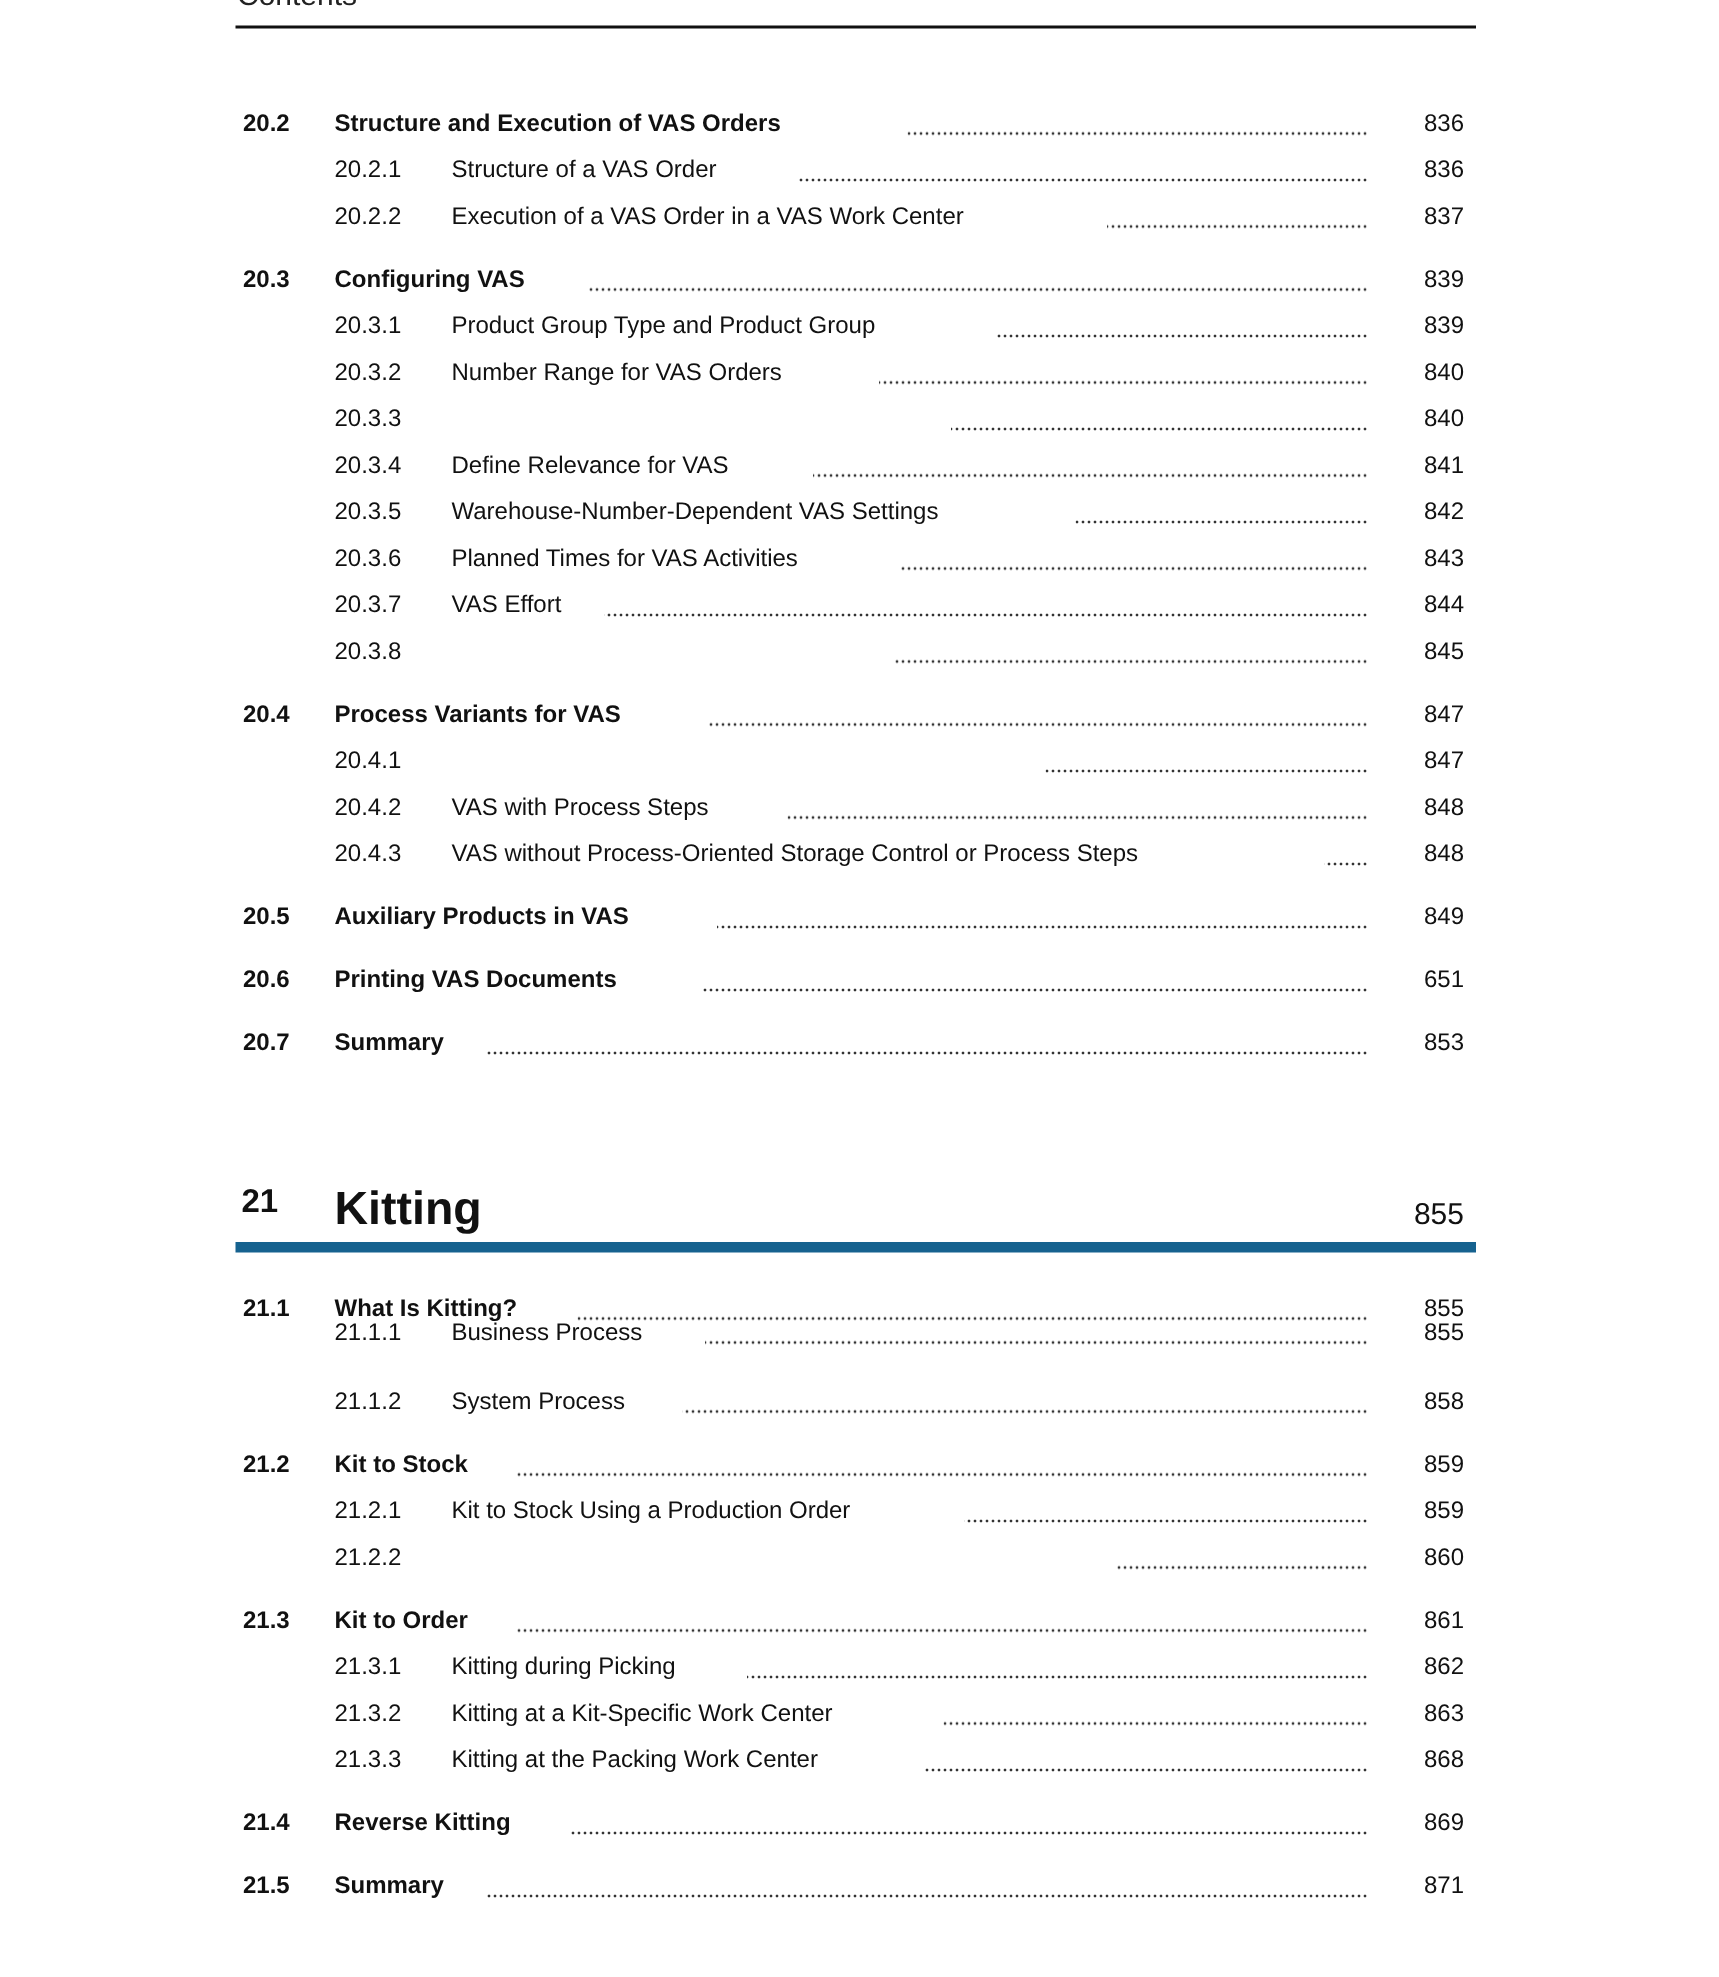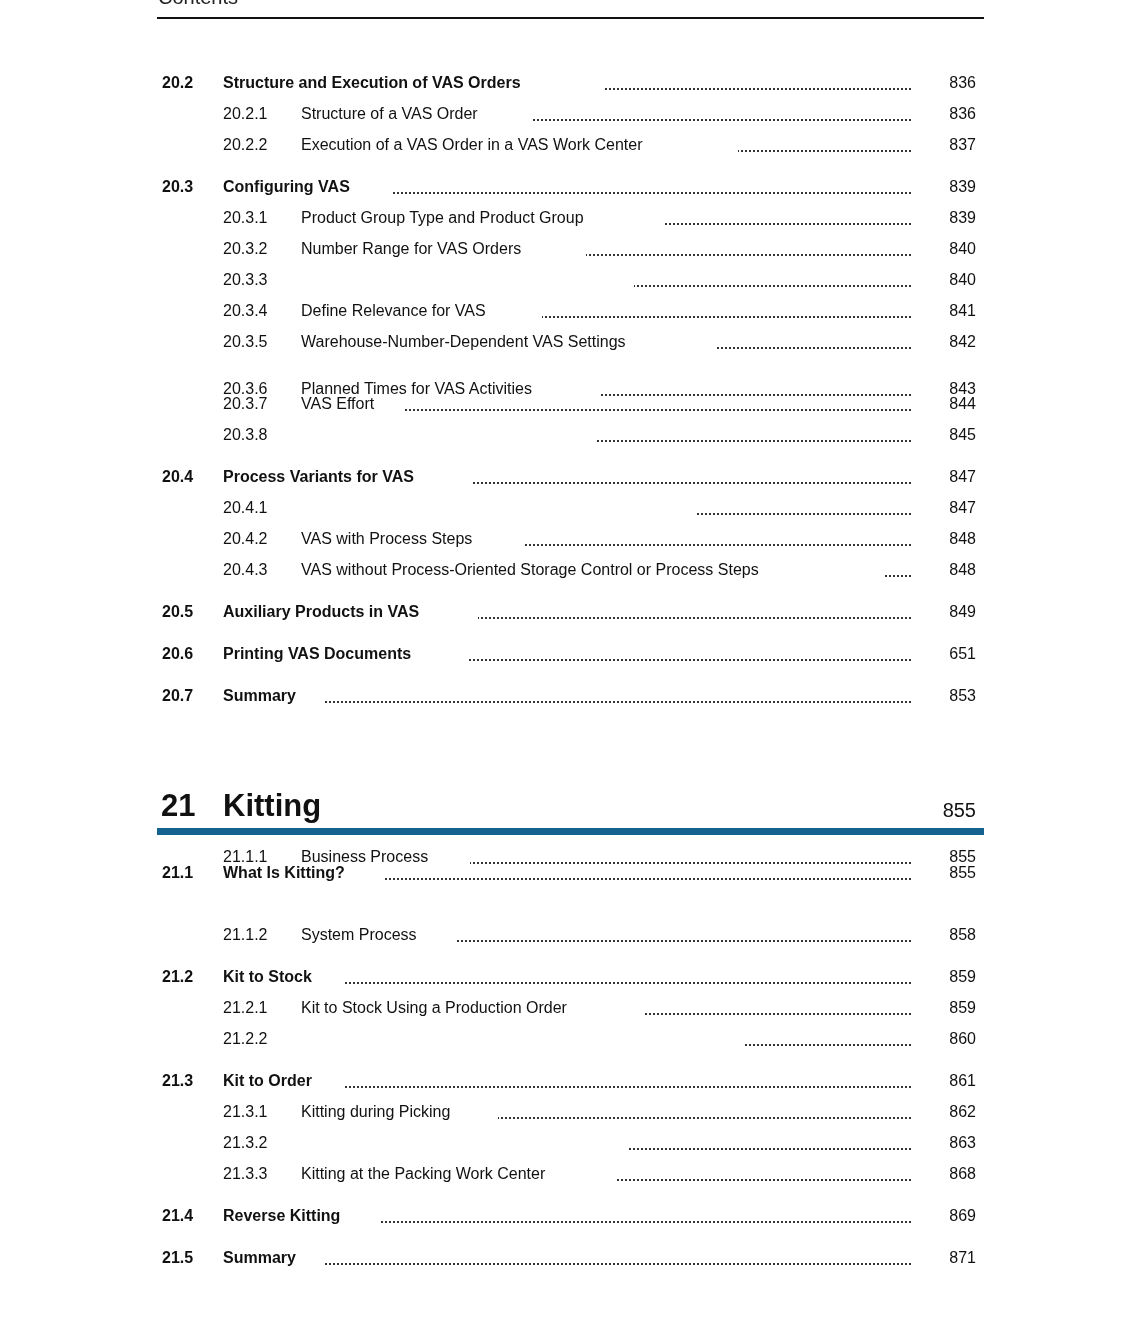--- a/index.html
+++ b/index.html
@@ -13,21 +13,21 @@
   .row .title { flex: 0 0 auto; white-space: nowrap; padding-right: 6px; }
   .row .page { position: absolute; right: 8px; width: 50px; text-align: right; }
   .lvl1 .num { position: absolute; left: 5px; font-weight: bold; }
   .lvl1 .title { position: absolute; left: 66px; font-weight: bold; }
   .lvl2 .num { position: absolute; left: 66px; }
   .lvl2 .title { position: absolute; left: 144px; }
   .dots { position: absolute; right: 72px; height: 10px; bottom: 8px;
           background-image: radial-gradient(circle, #333 0.9px, transparent 1.1px);
           background-size: 4px 4px; background-repeat: repeat-x; background-position: right center; }
   .chapter { position: absolute; left: 157px; top: 786px; width: 827px; height: 50px; }
-  .chapter .cnum { position: absolute; left: 4px; top: 2px; font-size: 31px; font-weight: bold; }
+  .chapter .cnum { position: absolute; left: 4px; top: 2px; font-size: 22px; font-weight: bold; }
   .chapter .ctitle { position: absolute; left: 66px; top: 2px; font-size: 31px; font-weight: bold; }
   .chapter .cpage { position: absolute; right: 8px; top: 13px; font-size: 20px; }
   .chapter .bar { position: absolute; left: 0; top: 42px; width: 827px; height: 7px; }
 </style>
 </head>
 <body>
 
 <div class="running-head">Contents</div>
 <div class="top-rule"></div>
 
@@ -78,21 +78,21 @@
       <span class="title">Define Relevance for VAS</span>
       <span class="dots" style="left: 385px; right: auto; width: 370px;"></span>
       <span class="page">841</span>
     </div>
     <div class="row lvl2" style="top: 333px;">
       <span class="num">20.3.5</span>
       <span class="title">Warehouse-Number-Dependent VAS Settings</span>
       <span class="dots" style="left: 560px; right: auto; width: 195px;"></span>
       <span class="page">842</span>
     </div>
-    <div class="row lvl2" style="top: 380px;">
+    <div class="row lvl2" style="top: 364px;">
       <span class="num">20.3.6</span>
       <span class="title">Planned Times for VAS Activities</span>
       <span class="dots" style="left: 443px; right: auto; width: 312px;"></span>
       <span class="page">843</span>
     </div>
     <div class="row lvl2" style="top: 395px;">
       <span class="num">20.3.7</span>
       <span class="title">VAS Effort</span>
       <span class="dots" style="left: 246px; right: auto; width: 509px;"></span>
       <span class="page">844</span>
@@ -152,21 +152,21 @@
   <div class="bar" id="chapter-bar" style="background: rgb(22, 98, 143);"></div>
 </div>
 
 <div class="toc" id="toc-after">
     <div class="row lvl1" style="top: 864px;">
       <span class="num">21.1</span>
       <span class="title">What Is Kitting?</span>
       <span class="dots" style="left: 228px; right: auto; width: 527px;"></span>
       <span class="page">855</span>
     </div>
-    <div class="row lvl2" style="top: 848px;">
+    <div class="row lvl2" style="top: 880px;">
       <span class="num">21.1.1</span>
       <span class="title">Business Process</span>
       <span class="dots" style="left: 313px; right: auto; width: 442px;"></span>
       <span class="page">855</span>
     </div>
     <div class="row lvl2" style="top: 926px;">
       <span class="num">21.1.2</span>
       <span class="title">System Process</span>
       <span class="dots" style="left: 298px; right: auto; width: 457px;"></span>
       <span class="page">858</span>
@@ -195,20 +195,21 @@
       <span class="page">861</span>
     </div>
     <div class="row lvl2" style="top: 1103px;">
       <span class="num">21.3.1</span>
       <span class="title">Kitting during Picking</span>
       <span class="dots" style="left: 341px; right: auto; width: 414px;"></span>
       <span class="page">862</span>
     </div>
     <div class="row lvl2" style="top: 1134px;">
       <span class="num">21.3.2</span>
+      <span class="title">Kitting at a Kit-Specific Work Center</span>
       <span class="dots" style="left: 472px; right: auto; width: 283px;"></span>
       <span class="page">863</span>
     </div>
     <div class="row lvl2" style="top: 1165px;">
       <span class="num">21.3.3</span>
       <span class="title">Kitting at the Packing Work Center</span>
       <span class="dots" style="left: 459px; right: auto; width: 296px;"></span>
       <span class="page">868</span>
     </div>
     <div class="row lvl1" style="top: 1207px;">

